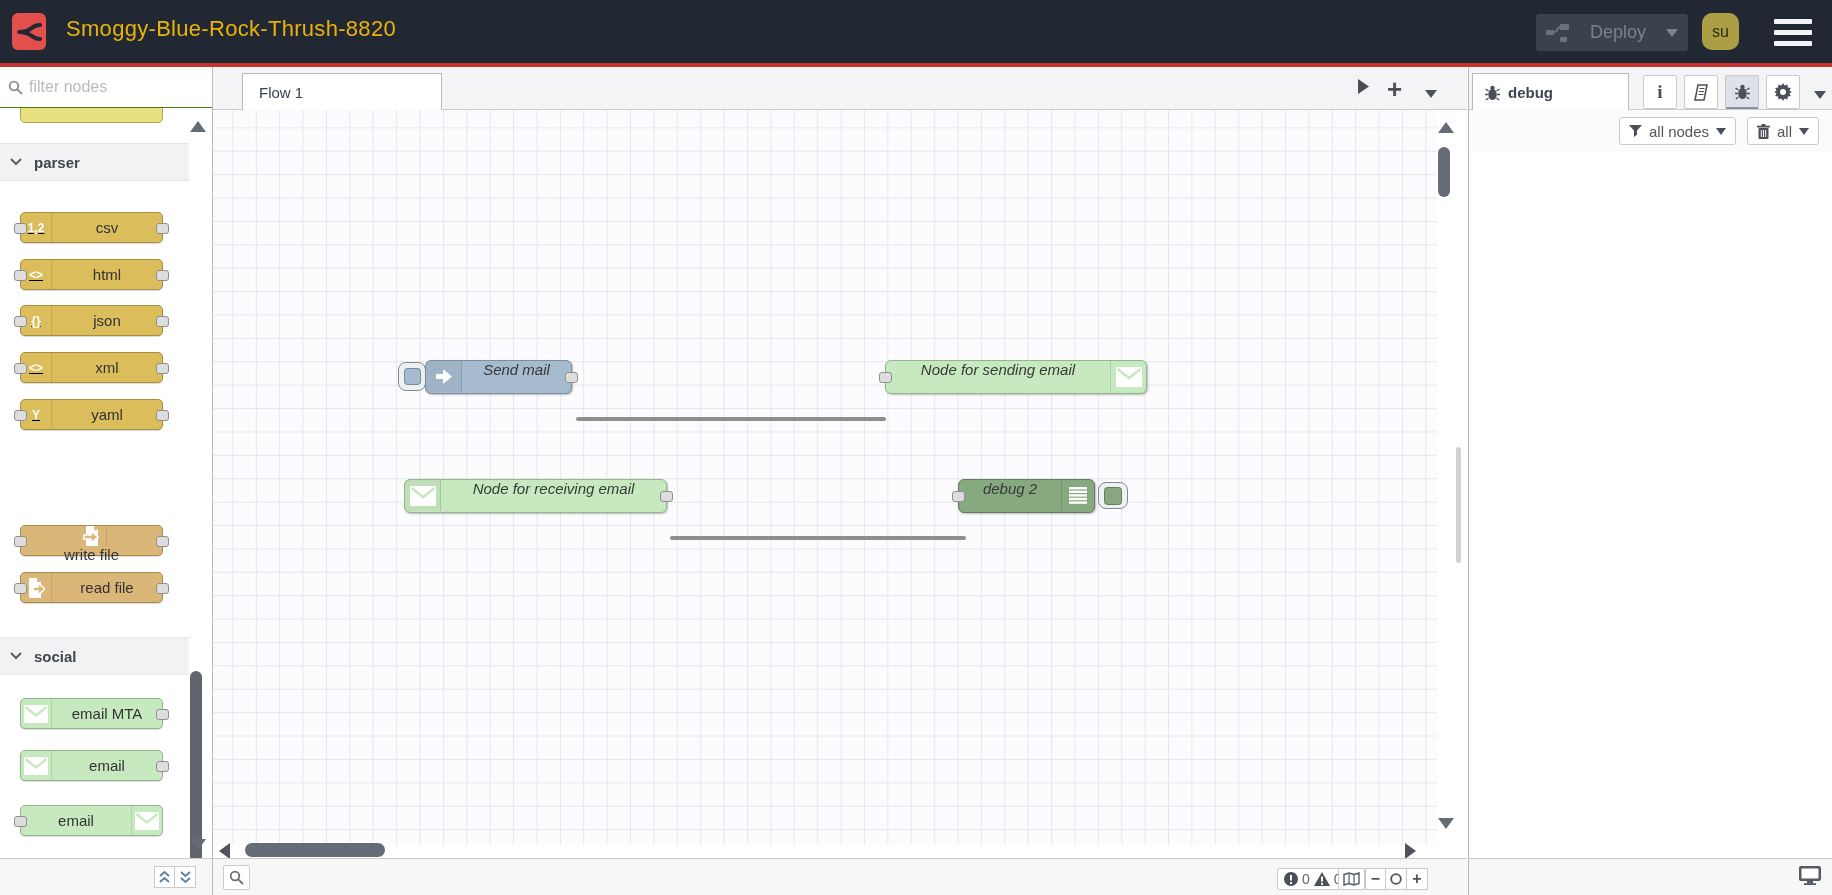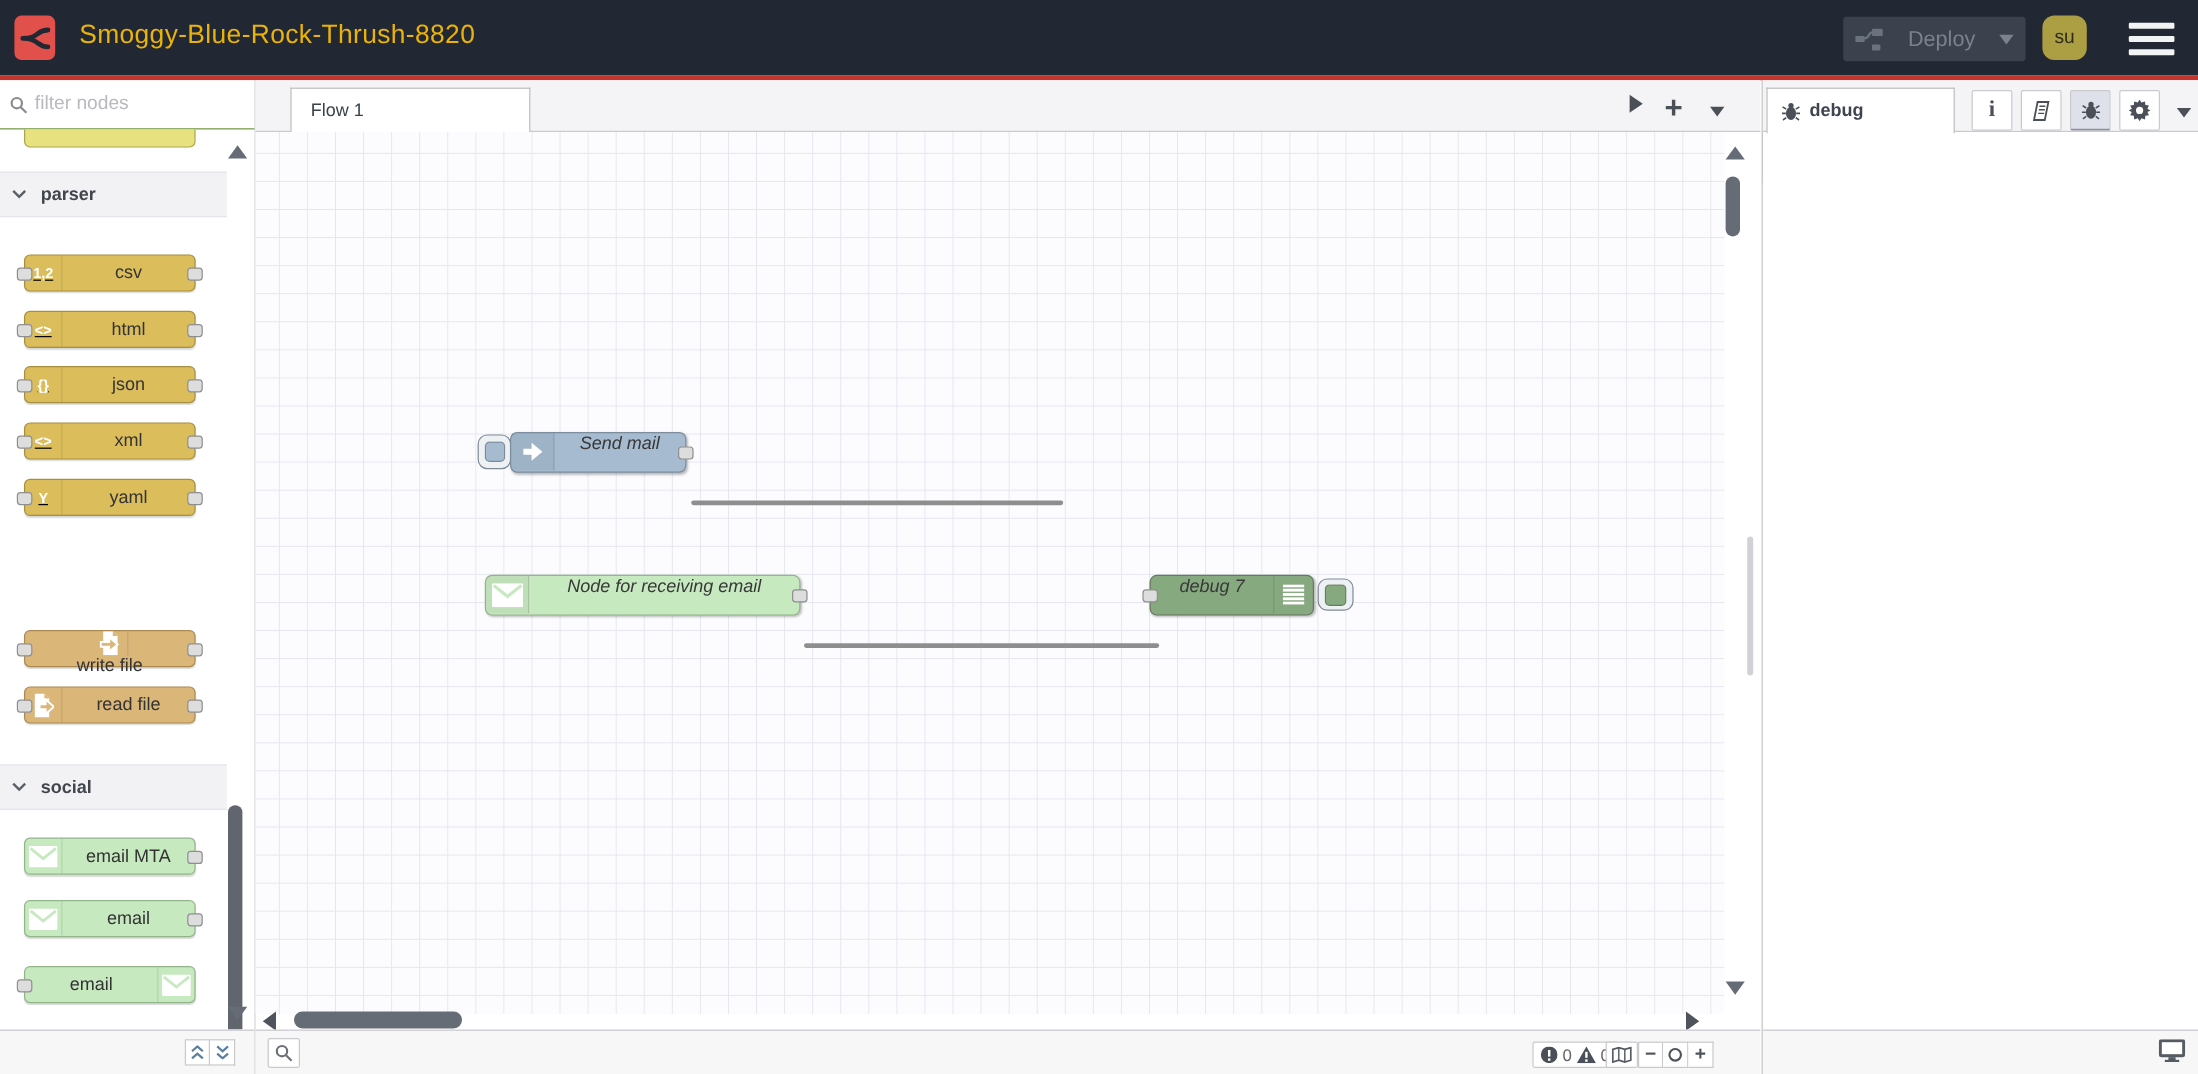--- a/index.html
+++ b/index.html
@@ -317,35 +317,45 @@
       <div class="cnode" style="left:212px; top:250px; width:147px; background:#a6bbcf; border-color:#7c8d9e;">
         <span class="cicon sep-r">
           <svg width="16" height="15" viewBox="0 0 16 15">
               <path d="M0 5 h7 v-5 l9 7.5 -9 7.5 v-5 h-7 z" fill="#fff"></path>
             </svg>
         </span>
         <span class="clabel">Send mail</span>
         <span class="cport" style="right:-7px;"></span>
       </div>
 
+      <div class="cnode" style="left:672px; top:250px; width:262px; background:#c7e9c0; border-color:#94b58c;">
+        <span class="cport" style="left:-7px;"></span>
+        <span class="clabel">Node for sending email</span>
+        <span class="cicon sep-l">
+          <svg width="26" height="20" viewBox="0 0 26 20">
+              <rect width="26" height="20" rx="1" fill="#fff"></rect>
+              <path d="M1.5 2 L13 11 L24.5 2" stroke="#c7e9c0" stroke-width="2.6" fill="none"></path>
+            </svg>
+        </span>
+      </div>
 
       <div class="cnode" style="left:191px; top:369px; width:263px; background:#c7e9c0; border-color:#94b58c;">
         <span class="cicon sep-r">
           <svg width="26" height="20" viewBox="0 0 26 20">
               <rect width="26" height="20" rx="1" fill="#fff"></rect>
               <path d="M1.5 2 L13 11 L24.5 2" stroke="#c7e9c0" stroke-width="2.6" fill="none"></path>
             </svg>
         </span>
         <span class="clabel">Node for receiving email</span>
         <span class="cport" style="right:-7px;"></span>
       </div>
 
       <div class="cnode" style="left:745px; top:369px; width:137px; background:#87a980; border-color:#66795f;">
         <span class="cport" style="left:-7px;"></span>
-        <span class="clabel">debug 7</span>
+        <span class="clabel">debug 2</span>
         <span class="cicon sep-l" style="width:33px;">
           <svg width="18" height="17" viewBox="0 0 18 17">
             <rect y="0" width="18" height="2.4" fill="#fff"></rect>
               <rect y="3.6" width="18" height="2.4" fill="#fff"></rect>
             <rect y="7.2" width="18" height="2.4" fill="#fff"></rect>
               <rect y="10.8" width="18" height="2.4" fill="#fff"></rect>
             <rect y="14.4" width="18" height="2.4" fill="#fff"></rect>
           </svg>
         </span>
       </div>
@@ -434,20 +444,39 @@
         <svg width="18" height="18" viewBox="0 0 18 18">
           <path d="M9 0 L10.5 2.5 L13.5 1.5 L13.8 4.5 L16.8 5 L15.5 7.7 L18 9 L15.5 10.3 L16.8 13 L13.8 13.5 L13.5 16.5 L10.5 15.5 L9 18 L7.5 15.5 L4.5 16.5 L4.2 13.5 L1.2 13 L2.5 10.3 L0 9 L2.5 7.7 L1.2 5 L4.2 4.5 L4.5 1.5 L7.5 2.5 z" fill="#4a4f58"></path>
           <circle cx="9" cy="9" r="3" fill="#fff"></circle>
         </svg>
       </div>
       <div style="position:absolute; left:345px; top:18px;">
         <span class="chev-down-sm"></span>
       </div>
     </div>
 
+    <div id="sb-filter-row">
+      <div class="sb-drop" style="left:150px;">
+        <svg width="13" height="12" viewBox="0 0 13 12">
+            <path d="M0 0 h13 l-5 5.5 v4 l-3 2.5 v-6.5 z" fill="#4a4f58"></path>
+          </svg>
+        <span>all nodes</span>
+        <span class="chev-down-sm" style="border-left-width:5px;border-right-width:5px;border-top-width:7px;"></span>
+      </div>
+      <div class="sb-drop" style="left:278px;">
+        <svg width="13" height="15" viewBox="0 0 13 15">
+            <rect x="1.5" y="4" width="10" height="11" rx="1" fill="#4a4f58"></rect>
+            <rect x="0" y="1.7" width="13" height="1.8" fill="#4a4f58"></rect>
+            <rect x="4.5" y="0" width="4" height="2" fill="#4a4f58"></rect>
+            <path d="M4.3 6 v7 M6.5 6 v7 M8.7 6 v7" stroke="#fff" stroke-width="1"></path>
+          </svg>
+        <span>all</span>
+        <span class="chev-down-sm" style="border-left-width:5px;border-right-width:5px;border-top-width:7px;"></span>
+      </div>
+    </div>
 
     <div id="sb-body"></div>
 
     <div id="sb-footer">
       <div id="popout-btn">
         <svg width="22" height="19" viewBox="0 0 22 19">
             <rect x="0" y="0" width="22" height="15" rx="2" fill="#555b63"></rect>
             <rect x="2.5" y="2.5" width="17" height="10" fill="#fff"></rect>
             <rect x="8" y="15" width="6" height="2.5" fill="#555b63"></rect>
             <rect x="5" y="17.2" width="12" height="1.8" fill="#555b63"></rect>

